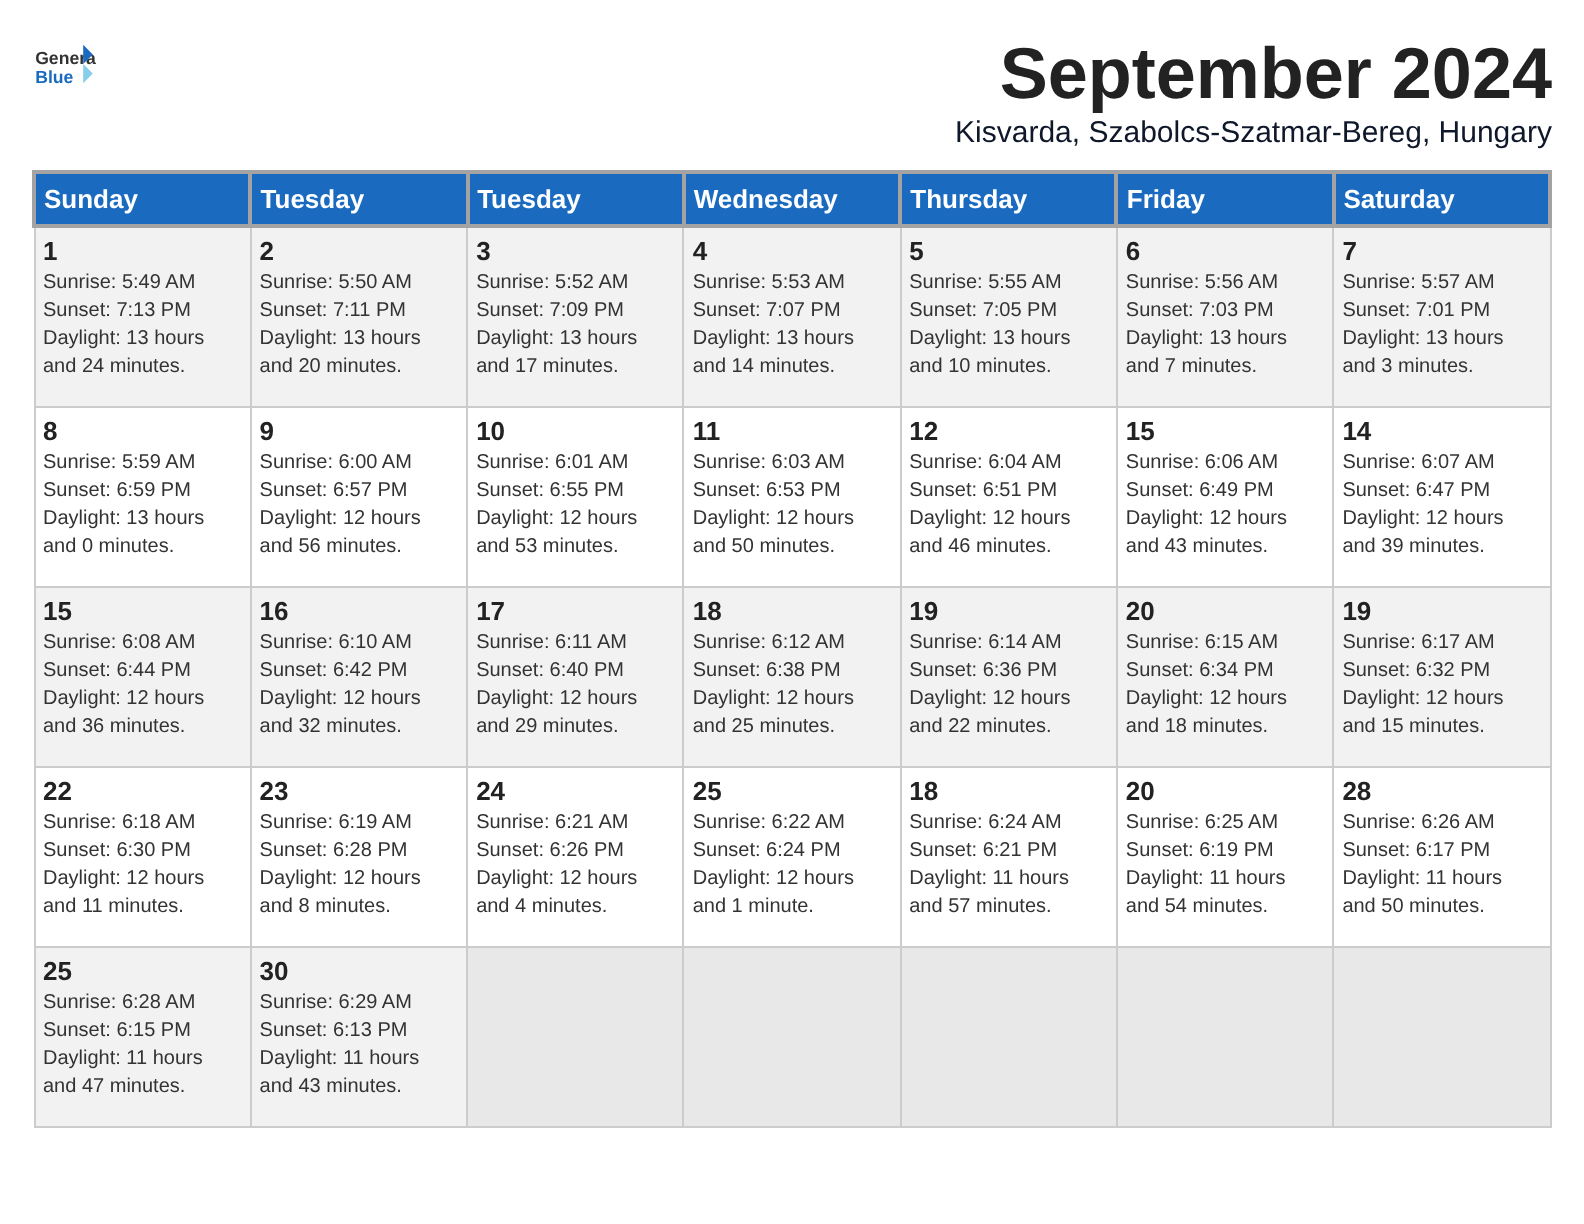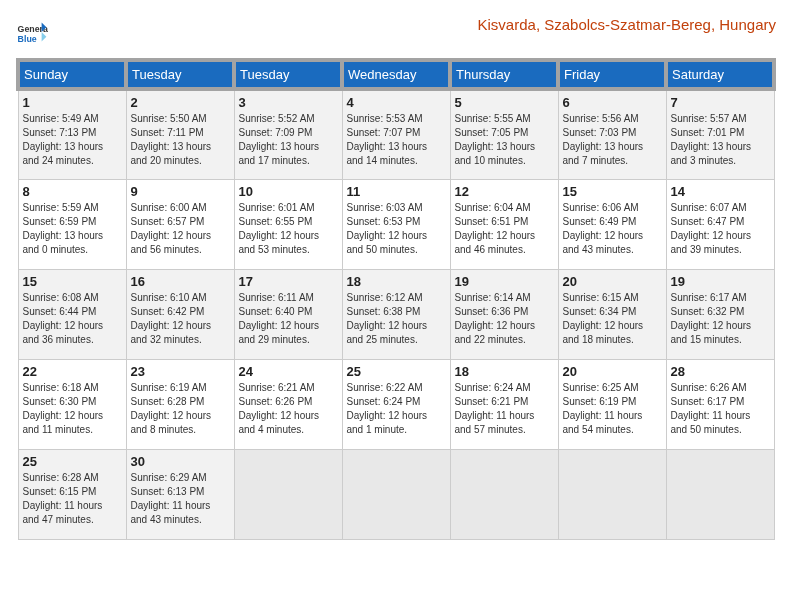--- a/index.html
+++ b/index.html
@@ -28,35 +28,35 @@
     .title-area {
       text-align: right;
     }
     .month-title {
       font-size: 36px;
       font-weight: bold;
       color: #222;
     }
     .location-title {
       font-size: 15px;
-      color: #c2410c;
+      color: #0f172a;
     }
     table {
       width: 100%;
       border-collapse: collapse;
       table-layout: fixed;
     }
     thead tr th {
       background-color: #1a6bbf;
       color: #fff;
       font-size: 13px;
-      font-weight: normal;
+      font-weight: bold;
       padding: 5px 4px;
       text-align: left;
-      border: 4px solid #a3a3a3;
+      border: 2px solid #a3a3a3;
     }
     tbody tr td {
       vertical-align: top;
       border: 1px solid #ccc;
       padding: 4px 4px;
       font-size: 10.5px;
       color: #333;
       min-height: 80px;
       height: 90px;
     }
@@ -88,20 +88,21 @@
 <div class="header-area">
   <div class="logo">
     <svg class="logo-icon" viewBox="0 0 40 40">
       <text x="2" y="20" font-size="11" font-weight="bold" fill="#333">General</text>
       <text x="2" y="32" font-size="11" font-weight="bold" fill="#1a6bbf">Blue</text>
       <polygon points="32,8 38,14 32,20" fill="#1a6bbf"></polygon>
       <polygon points="32,20 38,26 32,32" fill="#87CEEB"></polygon>
     </svg>
   </div>
   <div class="title-area">
+    <div class="month-title">September 2024</div>
     <div class="location-title">Kisvarda, Szabolcs-Szatmar-Bereg, Hungary</div>
   </div>
 </div>
 
 <table>
   <thead>
     <tr>
       <th>Sunday</th>
       <th>Tuesday</th>
       <th>Tuesday</th>

